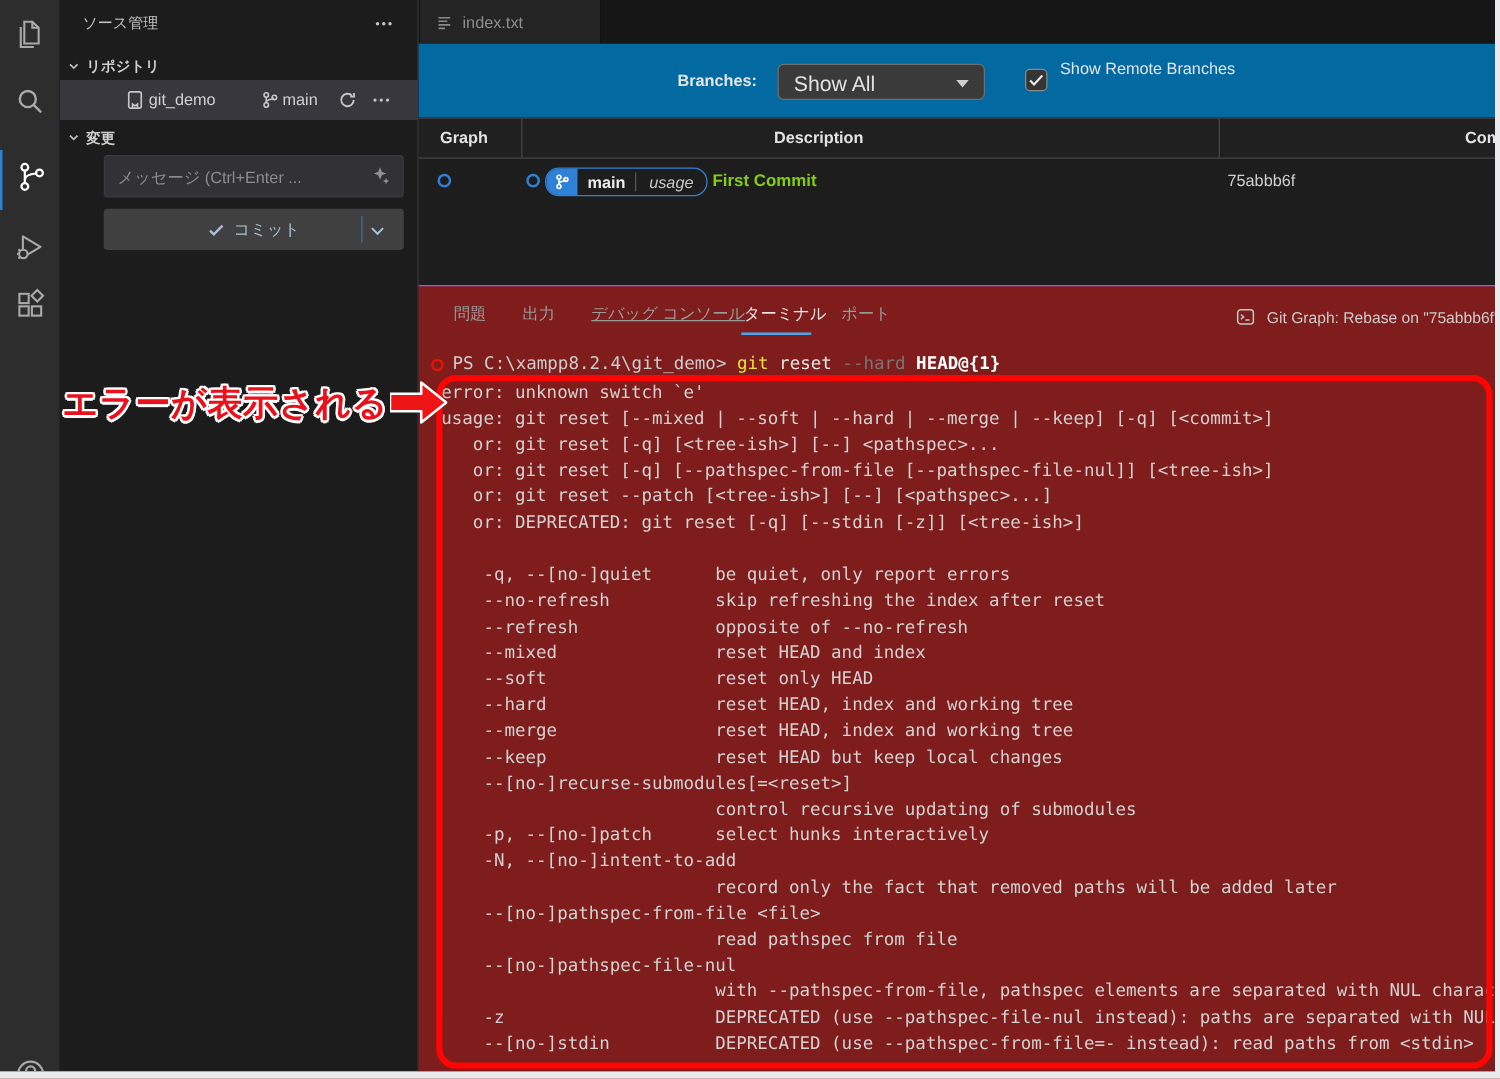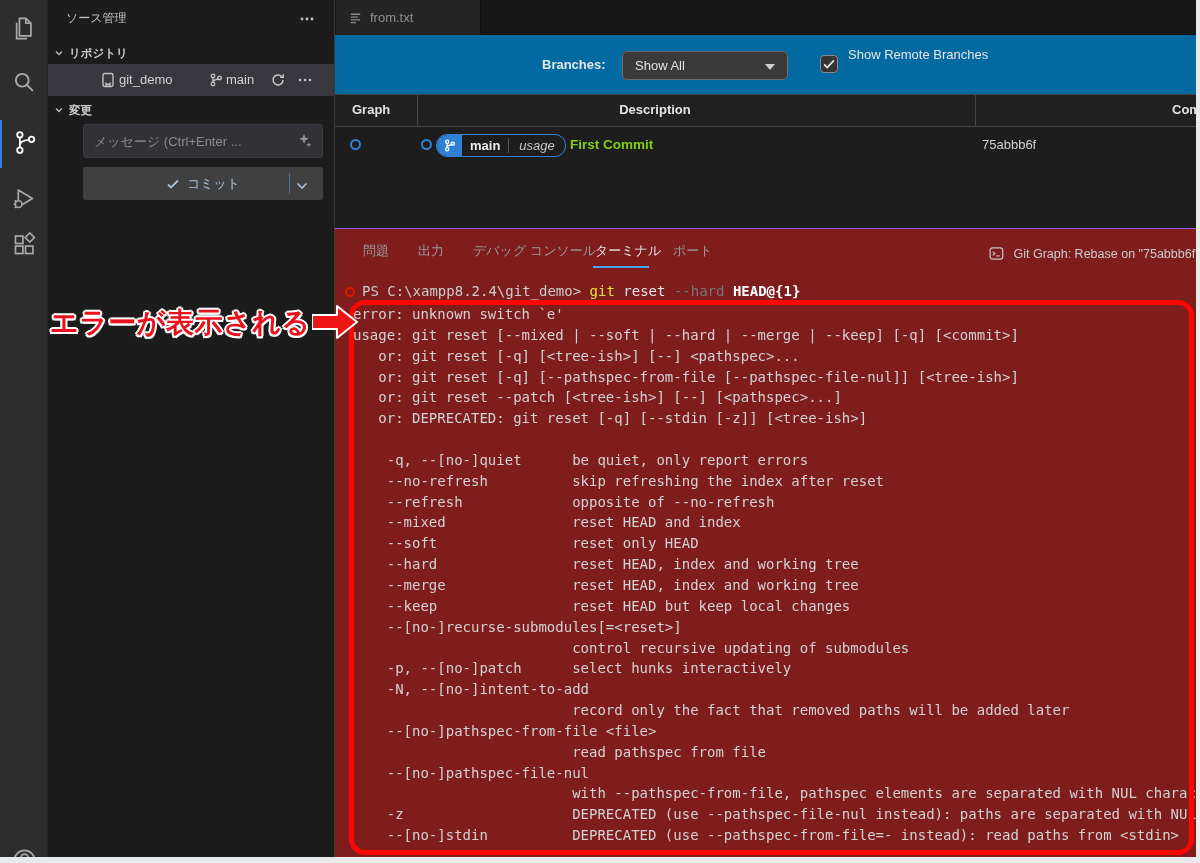--- a/index.html
+++ b/index.html
@@ -42,21 +42,21 @@
   .tabbar { position:absolute; left:0; top:0; width:861px; height:35px; background:#161616; }
   .tab { position:absolute; top:0; height:35px; display:flex; align-items:center; font-size:13px; border-right:1px solid #101010; }
   .tab-inactive { left:1px; width:145px; background:#242425; color:#8f8f8f; }
   .tab-active { left:147px; width:150px; background:#1e1e1e; color:#f0f0f0; }
   .tab .ticon { margin:0 7px 0 12px; display:inline-flex; }
   .tab .tclose { margin-left:12px; color:#c9c9c9; display:inline-flex; }
 
   
   .gg-controls { position:absolute; left:0; top:35px; width:861px; height:59px; background:#0369a1; }
   .gg-branches-label { position:absolute; left:207px; top:22px; font-size:13px; font-weight:bold; color:#e5e5e5; }
-  .gg-dropdown { position:absolute; left:287px; top:16px; width:166px; height:29px; background:#3a3a3a; border:1px solid #6e6e6e; border-radius:5px; color:#e2e2e2; font-size:13px; }
+  .gg-dropdown { position:absolute; left:287px; top:16px; width:166px; height:29px; background:#3a3a3a; border:1px solid #6e6e6e; border-radius:5px; color:#e2e2e2; font-size:17px; }
   .gg-dropdown .val { position:absolute; left:12px; top:6px; }
   .gg-dropdown .caret { position:absolute; right:12px; top:12px; width:0; height:0; border-left:5px solid transparent; border-right:5px solid transparent; border-top:6px solid #cfcfcf; }
   .gg-checkbox { position:absolute; left:485px; top:20px; width:18px; height:18px; background:#353535; border:1px solid #8a8a8a; border-radius:4px; }
   .gg-remote-label { position:absolute; left:513px; top:12px; font-size:13px; font-weight:normal; color:#e5e5e5; }
   .gg-thead { position:absolute; left:0; top:94px; width:861px; height:33px; background:#202020; border-top:1px solid #454545; border-bottom:1px solid #454545; font-size:13px; font-weight:bold; color:#e3e3e3; }
   .gg-sep1 { position:absolute; left:82px; top:0; width:1px; height:31px; background:#454545; }
   .gg-sep2 { position:absolute; left:640px; top:0; width:1px; height:31px; background:#454545; }
   .gg-h-graph { position:absolute; left:17px; top:7px; }
   .gg-h-desc { position:absolute; left:265px; top:7px; width:110px; text-align:center; }
   .gg-h-commit { position:absolute; left:837px; top:7px; }
@@ -69,21 +69,21 @@
   .gg-badge .bdiv { width:1px; height:15px; background:#565656; }
   .gg-badge .bremote { padding:0 10px; font-size:13px; font-style:italic; color:#c9c9c9; }
   .gg-msg { position:absolute; left:235px; top:9px; font-size:13.5px; font-weight:bold; color:#84cc16; }
   .gg-hash { position:absolute; left:647px; top:9px; font-size:13px; color:#cfcfcf; }
 
   
   .panel { position:absolute; left:0; top:228px; width:861px; height:629px; border-top:1px solid #8b5cf6; background:#7f1d1d; }
   .panel-tab { position:absolute; top:13px; font-size:13px; color:#9a9a9a; cursor:pointer; }
   .panel-tab.active { color:#e7e7e7; }
   .pt-underline { position:absolute; left:258px; top:37px; width:56px; height:2px; background:#4aa3ee; }
-  .pt1{left:28px;} .pt2{left:83px;} .pt3{left:138px;} .pt4{left:260px;} .pt5{left:338px;}
+  .pt1{left:28px;} .pt2{left:83px;} .pt3{left:138px;text-decoration:underline;} .pt4{left:260px;} .pt5{left:338px;}
   .term-label { position:absolute; left:654px; top:17px; font-size:12.5px; color:#cccccc; white-space:nowrap; }
   .term-label .tb-icon { display:inline-block; vertical-align:-3px; margin-right:6px; color:#c5c5c5; }
 
   
   .cmd-dot { position:absolute; left:345px; top:287px; width:10px; height:10px; border:2px solid #e51400; border-radius:50%; }
   .cmdline { position:absolute; left:362px; top:283px; font-family:"DejaVu Sans Mono", monospace; font-size:14px; white-space:pre; color:#cccccc; }
   .cmdline .c-prog { color:#e3e33c; }
   .cmdline .c-sub { color:#e8e8e8; }
   .cmdline .c-flag { color:#767676; }
   .cmdline .c-arg { color:#ffffff; font-weight:bold; }
@@ -213,21 +213,21 @@
   </div>
 
   <div class="main">
     <div class="tabbar">
       <div class="tab tab-inactive">
         <span class="ticon">
             <svg viewBox="0 0 16 16" width="15" height="15" fill="none" stroke="#8a8a8a" stroke-width="1.4">
               <path d="M3 4.5h10M3 7.5h7.5M3 10.5h10M3 13.5h5.5"></path>
             </svg>
           </span>
-        <span>from.txt</span>
+        <span>index.txt</span>
       </div>
     </div>
 
     <div class="gg-controls">
       <span class="gg-branches-label">Branches:</span>
       <div class="gg-dropdown">
         <span class="val">Show All</span>
         <span class="caret"></span>
       </div>
       <div class="gg-checkbox">

